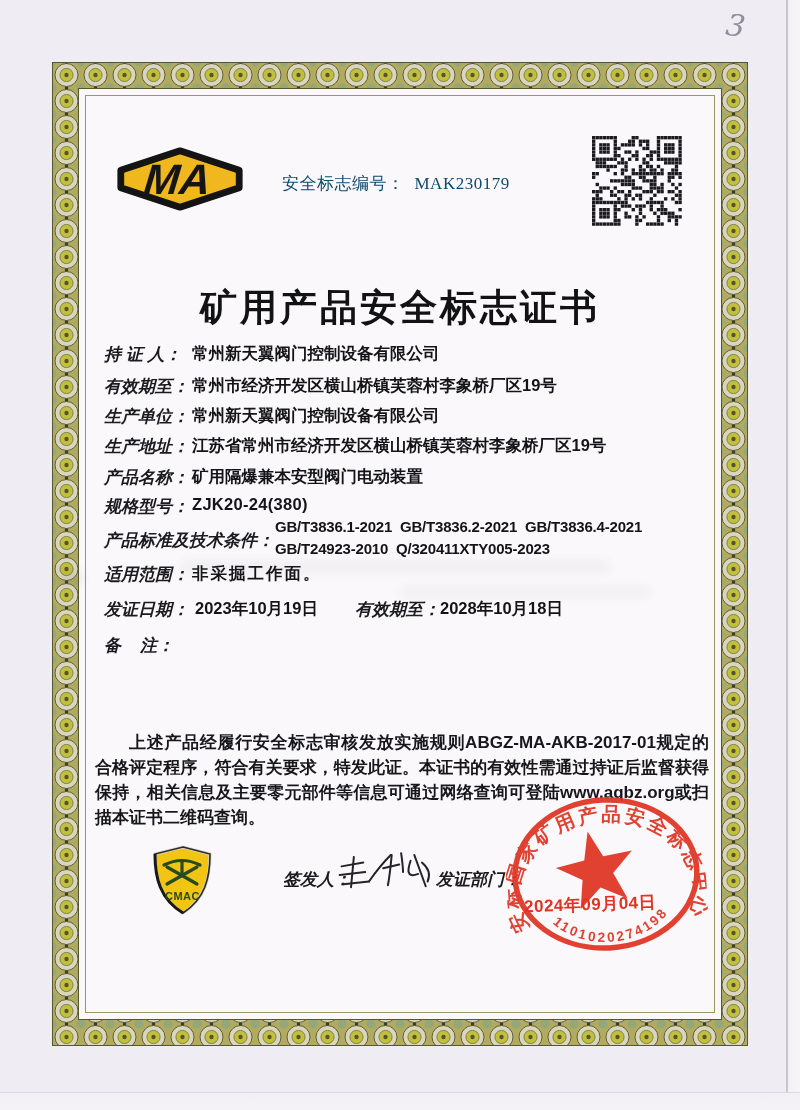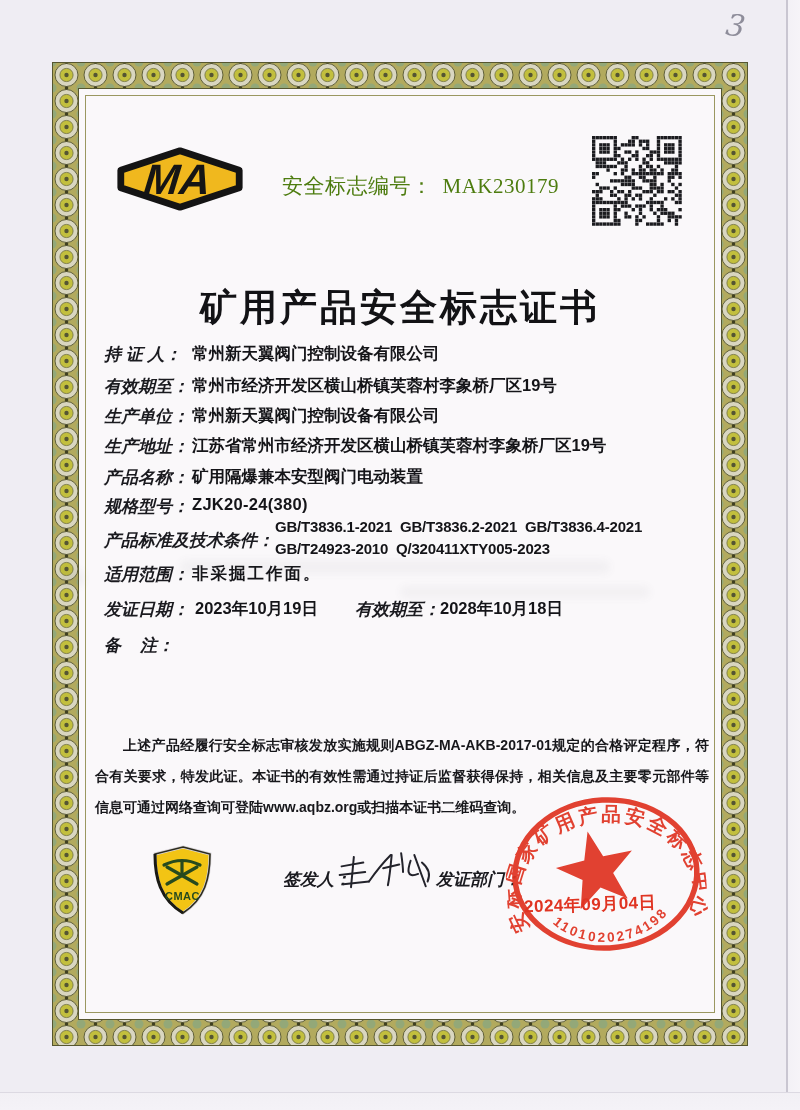--- a/index.html
+++ b/index.html
@@ -9,29 +9,29 @@
     font-family:"Liberation Sans","DejaVu Sans",sans-serif;
     color:#1b1b20;
   }
   .page{position:absolute;inset:0;}
   
   .frame{position:absolute;left:52px;top:62px;width:696px;height:984px;}
   
   .abs{position:absolute;}
   .ma-badge{left:116px;top:146px;width:128px;height:66px;}
   .certno{left:282px;top:172px;font-family:"Liberation Serif","DejaVu Serif",serif;
-          font-size:21px;letter-spacing:.5px;white-space:pre;color:#4d7c0f;}
+          font-size:17px;letter-spacing:.5px;white-space:pre;color:#0c4a6e;}
   .qr{left:592px;top:136px;width:90px;height:90px;}
   .title{left:76px;top:250px;width:648px;text-align:center;
          font-size:37px;font-weight:900;letter-spacing:3px;color:#121215;margin-top:33px;}
   .flabel{font-size:17px;font-weight:bold;white-space:pre;color:#1a1a1f;font-style:italic;}
   .fvalue{font-size:16.5px;font-weight:bold;white-space:pre;color:#141418;}
   .stdval{font-size:15px;font-weight:bold;white-space:pre;letter-spacing:-.2px;color:#141418;}
-  .statement{left:95px;top:730px;width:614px;font-size:14px;font-weight:bold;
-             line-height:31px;text-indent:2em;text-align:justify;color:#17171b;}
+  .statement{left:95px;top:730px;width:614px;font-size:17px;font-weight:bold;
+             line-height:25px;text-indent:2em;text-align:justify;color:#17171b;}
   .cmac{left:150px;top:842px;width:64px;height:76px;}
   .signer{left:283px;top:868px;}
   .sig{left:334px;top:842px;width:104px;height:62px;}
   .dept{left:436px;top:868px;}
   .seal{left:506px;top:792px;width:200px;height:168px;opacity:.93;transform:rotate(-3deg);}
   .seal-date{left:524px;top:893px;color:#e03422;font-size:17px;font-weight:bold;
              letter-spacing:.5px;transform:rotate(-2deg);white-space:pre;}
   .pagenum{left:726px;top:8px;font-size:30px;color:#8e8d9a;
            font-family:"DejaVu Serif","Liberation Serif",serif;font-style:italic;
            transform:rotate(8deg);}

